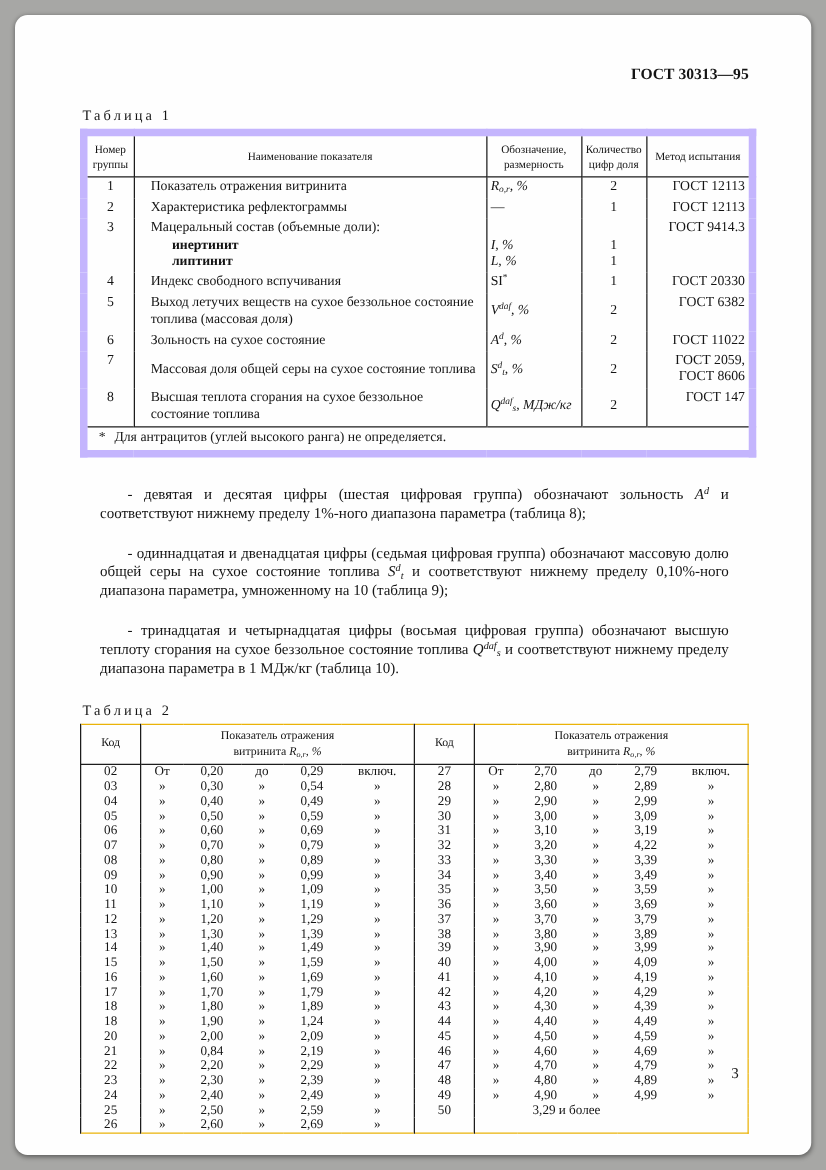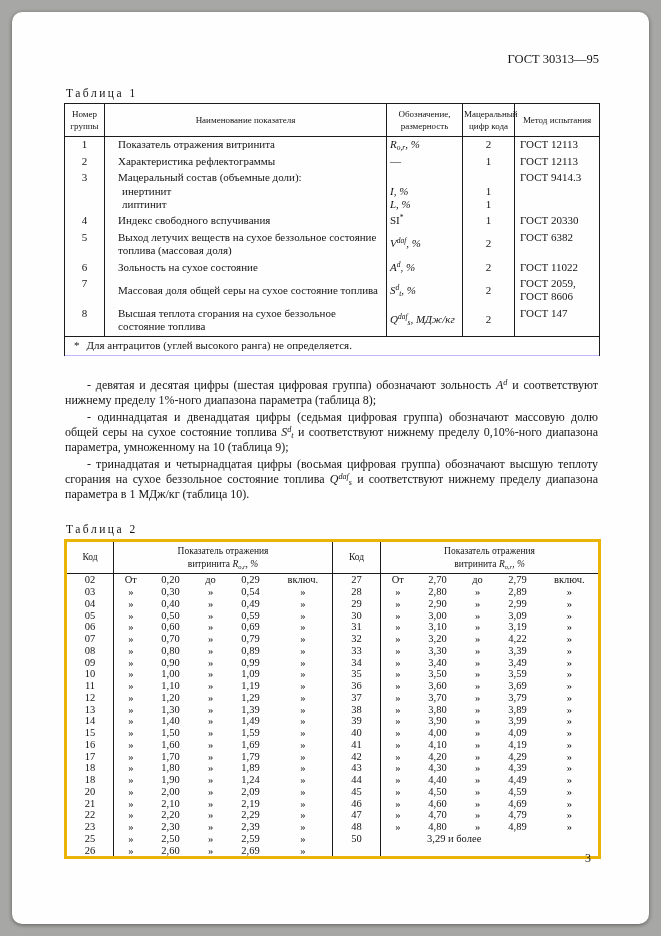--- a/index.html
+++ b/index.html
@@ -1,38 +1,38 @@
 <!DOCTYPE html>
 <html><head>
 <meta charset="utf-8">
 <style>
   html,body{margin:0;padding:0;}
   body{width:661px;height:936px;background:#a7a7a5;font-family:"Liberation Serif","DejaVu Serif",serif;color:#141414;}
   .page{position:relative;width:637px;height:912px;margin:12px;background:#fefefe;border-radius:10px;
         box-shadow:0 1px 4px rgba(0,0,0,.45);box-sizing:border-box;padding:40px 50px 0 52px;overflow:hidden;}
-  .gost-header{text-align:right;font-weight:normal;font-size:12.5px;}
+  .gost-header{text-align:right;font-weight:bold;font-size:12.5px;}
   .table-label{margin:20px 0 4px 2px;font-size:11.5px;letter-spacing:2.5px;}
   table{width:100%;border-collapse:collapse;table-layout:fixed;}
-  .t1{border:1px solid #c4b5fd;font-size:11px;line-height:1.22;}
+  .t1{border:6px solid #c4b5fd;font-size:11px;line-height:1.22;}
   .t1 th{border:1px solid #1c1c1c;font-weight:normal;font-size:9px;line-height:1.35;text-align:center;padding:4px 1px;}
   .t1 tbody td{border-left:1px solid #1c1c1c;border-right:1px solid #1c1c1c;padding:1px 3px 2px;vertical-align:middle;}
   .c-num{text-align:center;vertical-align:top !important;}
   .c-name{padding-left:13px !important;}
-  .c-name .indent{margin-left:4px;}
+  .c-name .indent{margin-left:17px;font-weight:bold;}
   .c-sym{text-align:left;}
   .c-dig{text-align:center;}
-  .c-met{vertical-align:top !important;white-space:pre-line;padding-left:5px !important;}
+  .c-met{vertical-align:top !important;white-space:pre-line;padding-left:5px !important;text-align:right;}
   .t1 .fn-row td{border-top:1px solid #1c1c1c;padding:2px 4px 3px 9px;}
   .fn-text{margin-left:7px;}
   sup{font-size:.68em;line-height:0;vertical-align:.5em;}
   sub{font-size:.68em;line-height:0;vertical-align:-.25em;}
   .it{font-style:italic;}
   .paras{margin:22px 0 12px;}
-  .para{margin:1px;font-size:12px;line-height:1.28;text-indent:22px;text-align:justify;}
-  .t2{border:3px solid #eab308;font-size:10.5px;}
+  .para{margin:16px;font-size:12px;line-height:1.28;text-indent:22px;text-align:justify;}
+  .t2{border:1px solid #eab308;font-size:10.5px;}
   .t2 th{border-bottom:1px solid #1c1c1c;font-weight:normal;font-size:9.5px;line-height:1.35;text-align:center;padding:3px 2px;vertical-align:middle;}
   .t2 th.t2-code-h{border-left:1px solid #1c1c1c;border-right:1px solid #1c1c1c;}
   .t2 tbody td{padding:0 2px;text-align:center;line-height:1.12;}
   .t2 td.t2-code{border-left:1px solid #1c1c1c;border-right:1px solid #1c1c1c;}
   .t2 td.t2-span{text-align:left;padding-left:46px;}
   .page-num{position:absolute;right:58px;bottom:58px;font-size:12px;}
 </style>
 </head>
 <body>
 
@@ -46,21 +46,21 @@
         <col style="width:282px">
         <col style="width:76px">
         <col style="width:52px">
         <col style="width:85px">
     </colgroup>
     <thead>
       <tr>
         <th>Номер группы</th>
         <th>Наименование показателя</th>
         <th>Обозначение, размерность</th>
-        <th>Мацеральный цифр кода</th>
+        <th>Количество цифр доля</th>
         <th>Метод испытания</th>
       </tr>
     </thead>
     <tbody>
         <tr>
           <td class="c-num">1</td>
           <td class="c-name">
             <div>Показатель отражения витринита</div>
           </td>
           <td class="c-sym">
@@ -470,21 +470,21 @@
           <td class="t2-code">45</td>
           <td class="t2-sub">»</td>
           <td class="t2-sub">4,50</td>
           <td class="t2-sub">»</td>
           <td class="t2-sub">4,59</td>
           <td class="t2-sub">»</td>
         </tr>
         <tr>
           <td class="t2-code">21</td>
           <td class="t2-sub">»</td>
-          <td class="t2-sub">2,10</td>
+          <td class="t2-sub">0,84</td>
           <td class="t2-sub">»</td>
           <td class="t2-sub">2,19</td>
           <td class="t2-sub">»</td>
           <td class="t2-code">46</td>
           <td class="t2-sub">»</td>
           <td class="t2-sub">4,60</td>
           <td class="t2-sub">»</td>
           <td class="t2-sub">4,69</td>
           <td class="t2-sub">»</td>
         </tr>
@@ -507,20 +507,34 @@
           <td class="t2-sub">»</td>
           <td class="t2-sub">2,30</td>
           <td class="t2-sub">»</td>
           <td class="t2-sub">2,39</td>
           <td class="t2-sub">»</td>
           <td class="t2-code">48</td>
           <td class="t2-sub">»</td>
           <td class="t2-sub">4,80</td>
           <td class="t2-sub">»</td>
           <td class="t2-sub">4,89</td>
+          <td class="t2-sub">»</td>
+        </tr>
+        <tr>
+          <td class="t2-code">24</td>
+          <td class="t2-sub">»</td>
+          <td class="t2-sub">2,40</td>
+          <td class="t2-sub">»</td>
+          <td class="t2-sub">2,49</td>
+          <td class="t2-sub">»</td>
+          <td class="t2-code">49</td>
+          <td class="t2-sub">»</td>
+          <td class="t2-sub">4,90</td>
+          <td class="t2-sub">»</td>
+          <td class="t2-sub">4,99</td>
           <td class="t2-sub">»</td>
         </tr>
         <tr>
           <td class="t2-code">25</td>
           <td class="t2-sub">»</td>
           <td class="t2-sub">2,50</td>
           <td class="t2-sub">»</td>
           <td class="t2-sub">2,59</td>
           <td class="t2-sub">»</td>
           <td class="t2-code">50</td>

